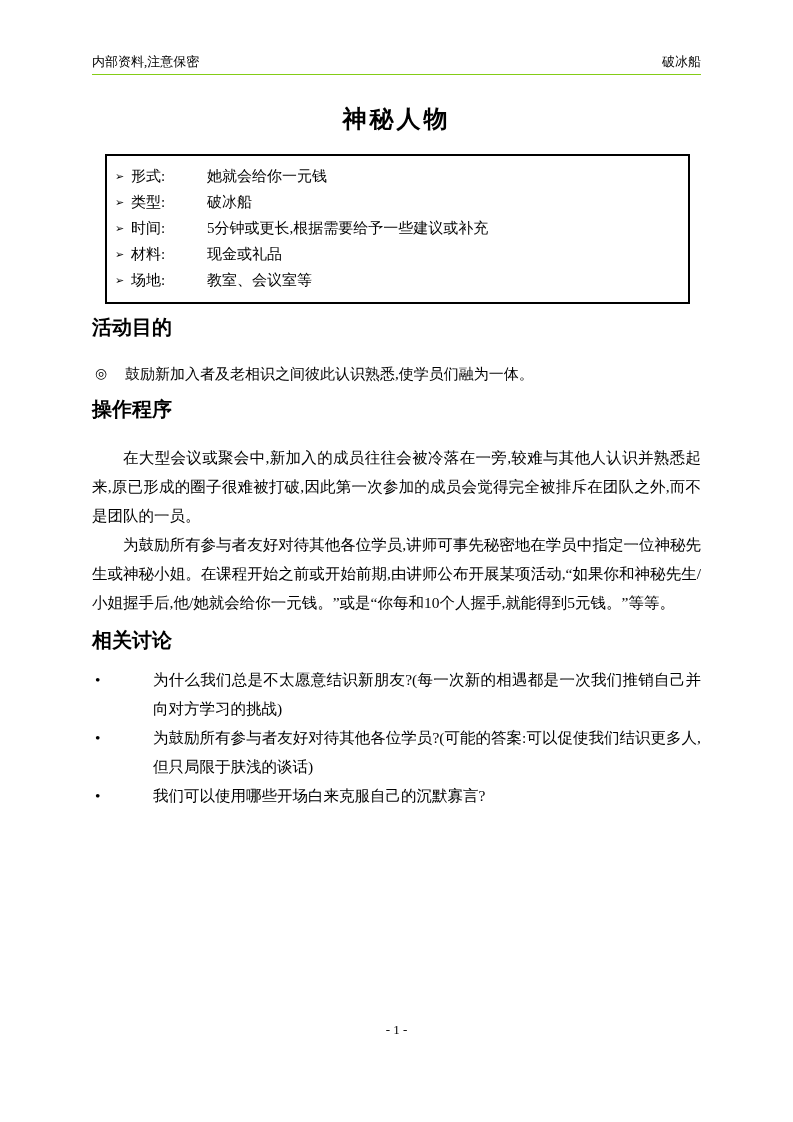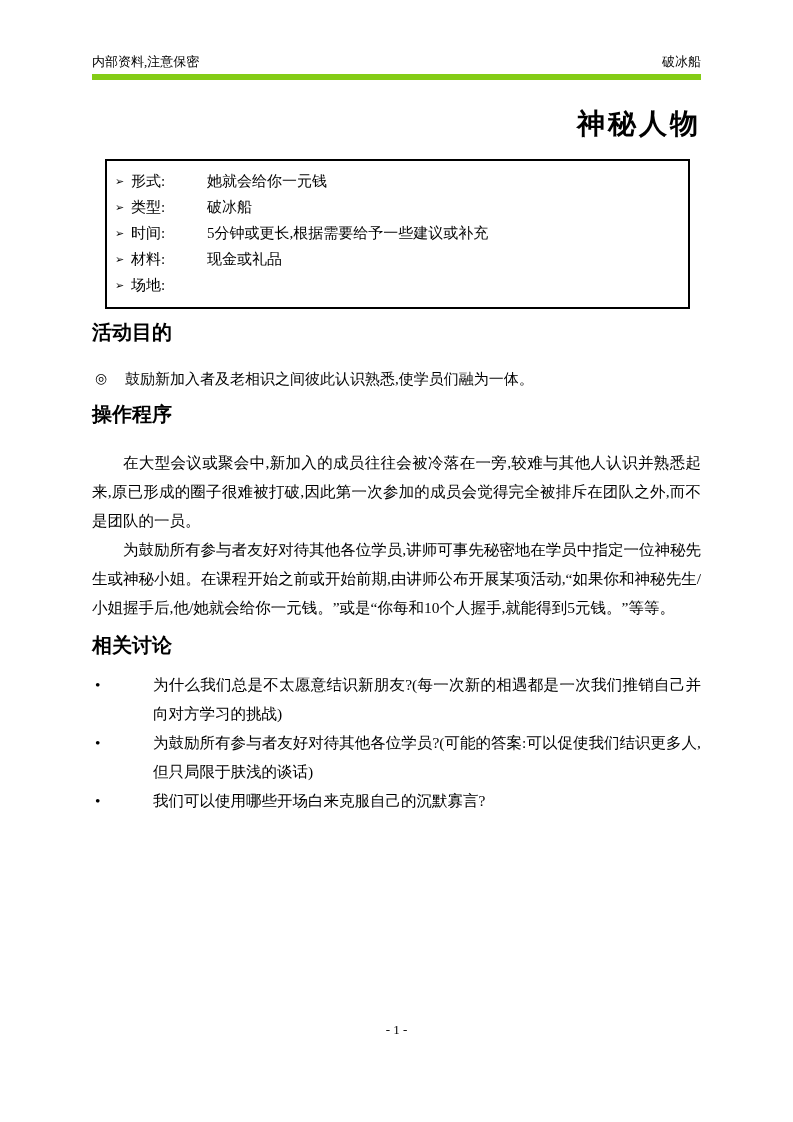--- a/index.html
+++ b/index.html
@@ -21,29 +21,29 @@
     left: 92px; top: 0;
     width: 609px;
   }
   
   .doc-header {
     display: flex;
     justify-content: space-between;
     align-items: flex-end;
     padding-top: 53px;
     padding-bottom: 4px;
-    border-bottom: 6px solid #84cc16;
+    border-bottom: 1px solid #84cc16;
     font-size: 13px;
     line-height: 17px;
   }
   
   .doc-title {
     margin-top: 26px;
-    text-align: right;
-    font-size: 28px;
+    text-align: center;
+    font-size: 24px;
     font-weight: bold;
     letter-spacing: 3px;
     line-height: 36px;
   }
   
   .info-box {
     margin-top: 17px;
     margin-left: 13px;
     width: 585px;
     border: 2px solid #000000;
@@ -153,20 +153,21 @@
         <span class="info-value">5分钟或更长,根据需要给予一些建议或补充</span>
       </div>
       <div class="info-row">
         <span class="info-bullet">➢</span>
         <span class="info-label">材料:</span>
         <span class="info-value">现金或礼品</span>
       </div>
       <div class="info-row">
         <span class="info-bullet">➢</span>
         <span class="info-label">场地:</span>
+        <span class="info-value">教室、会议室等</span>
       </div>
     </div>
 
     <div class="section-heading">活动目的</div>
     <div class="purpose-item">
       <span class="purpose-bullet">◎</span>
       <span class="purpose-text">鼓励新加入者及老相识之间彼此认识熟悉,使学员们融为一体。</span>
     </div>
 
     <div class="section-heading">操作程序</div>

